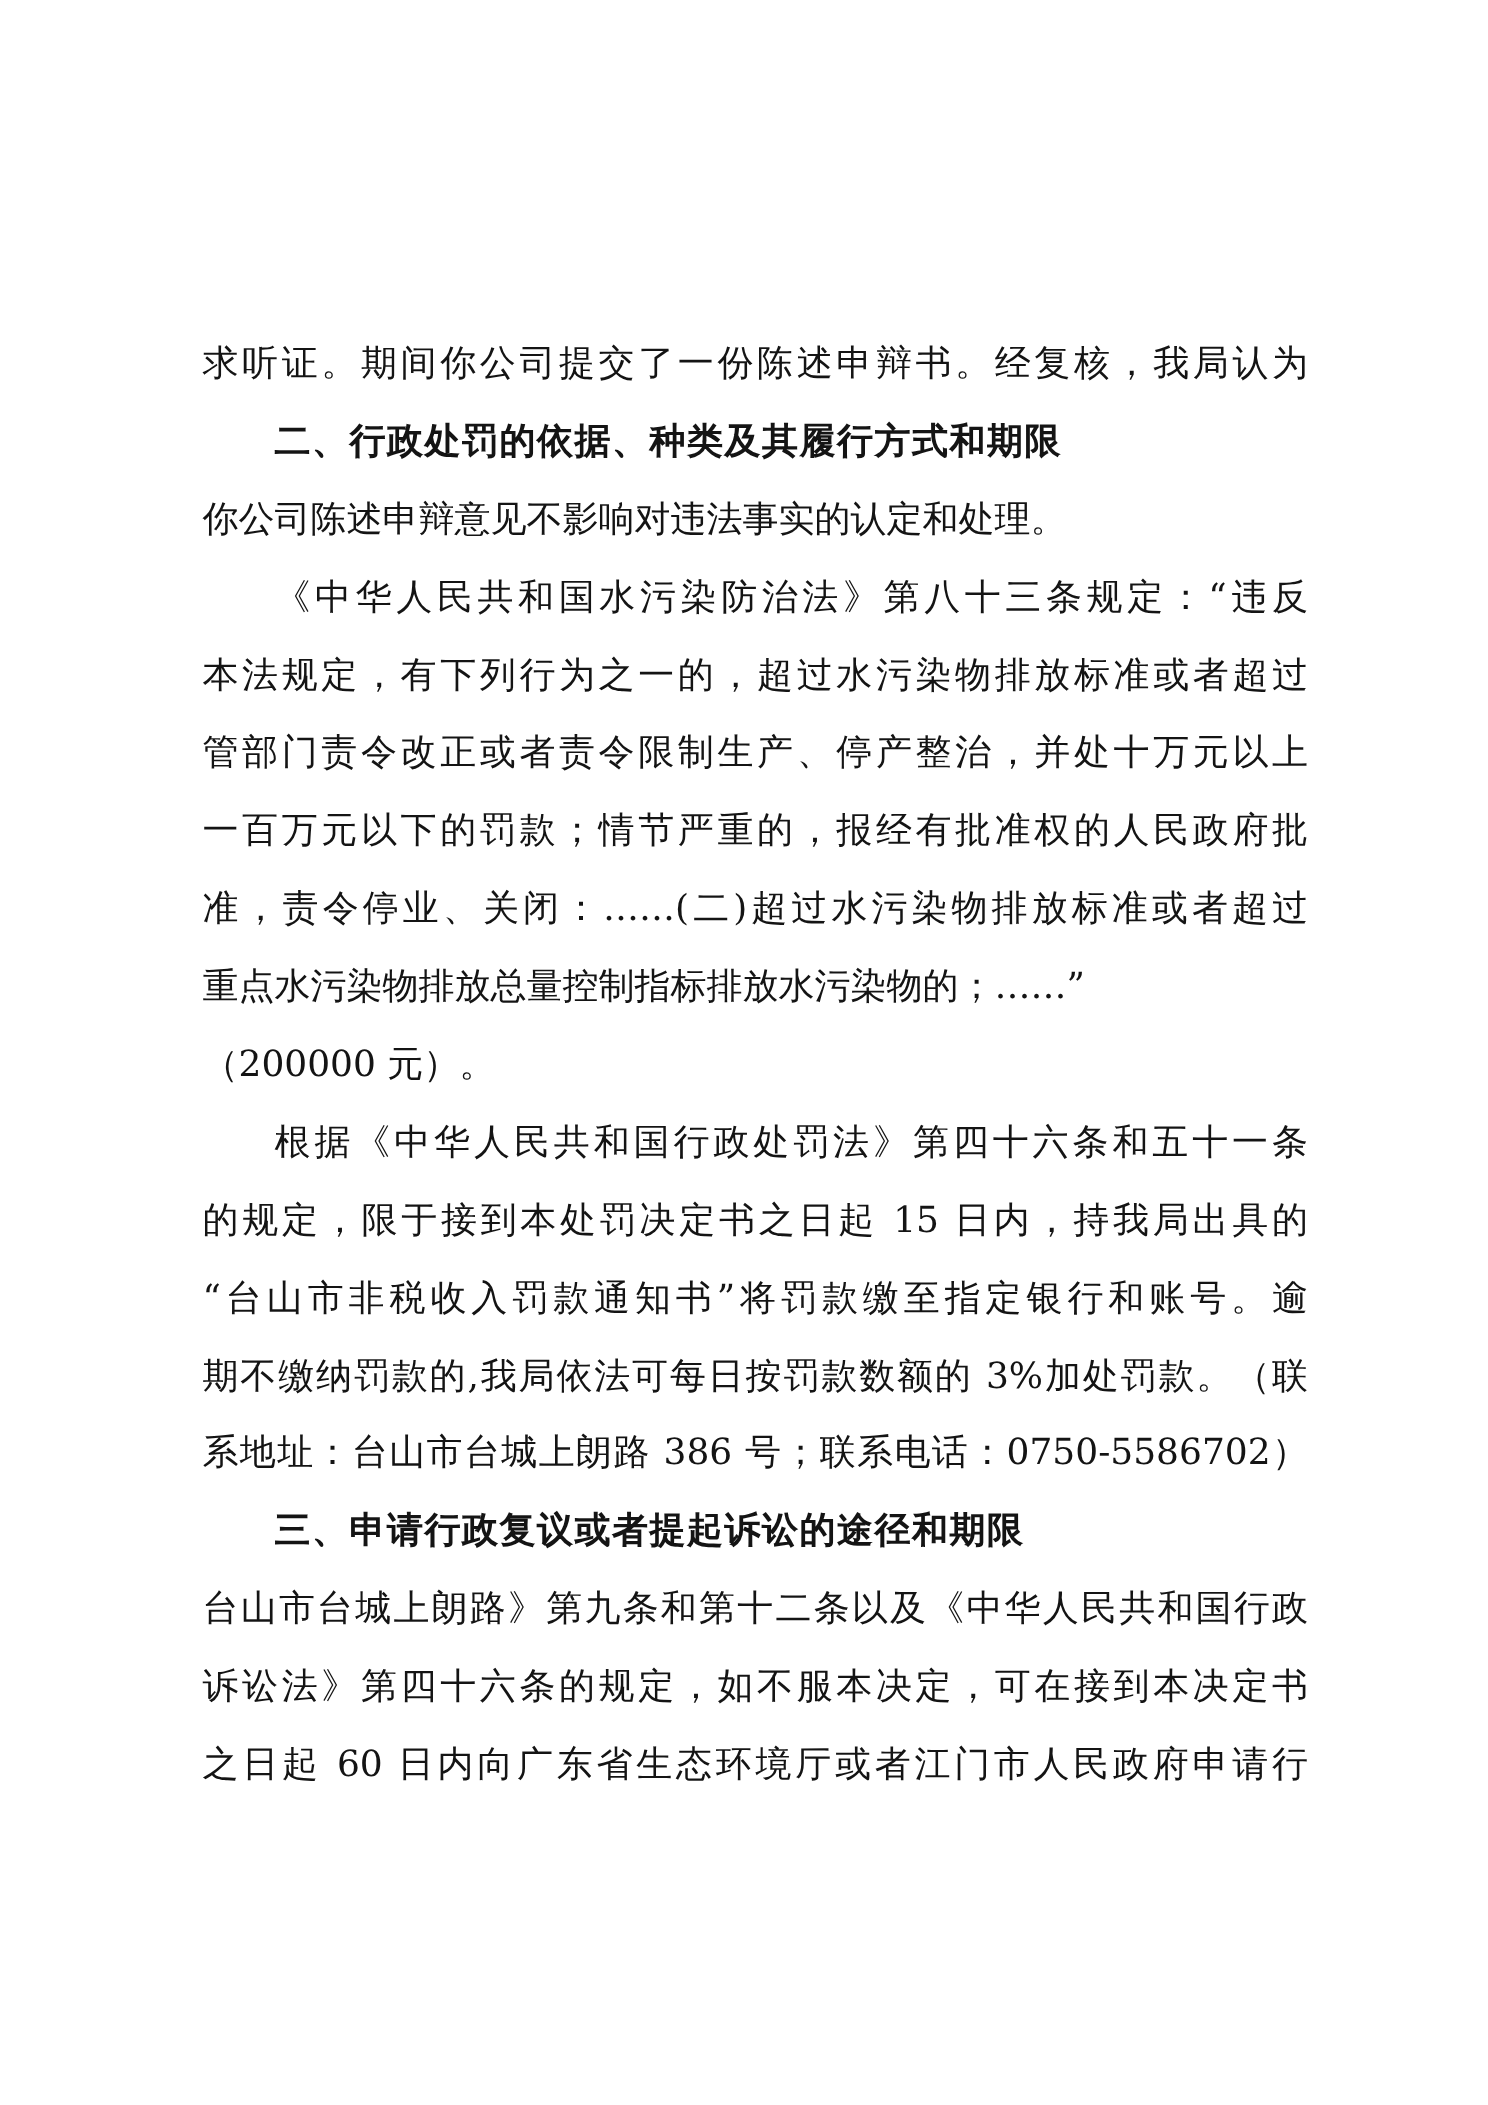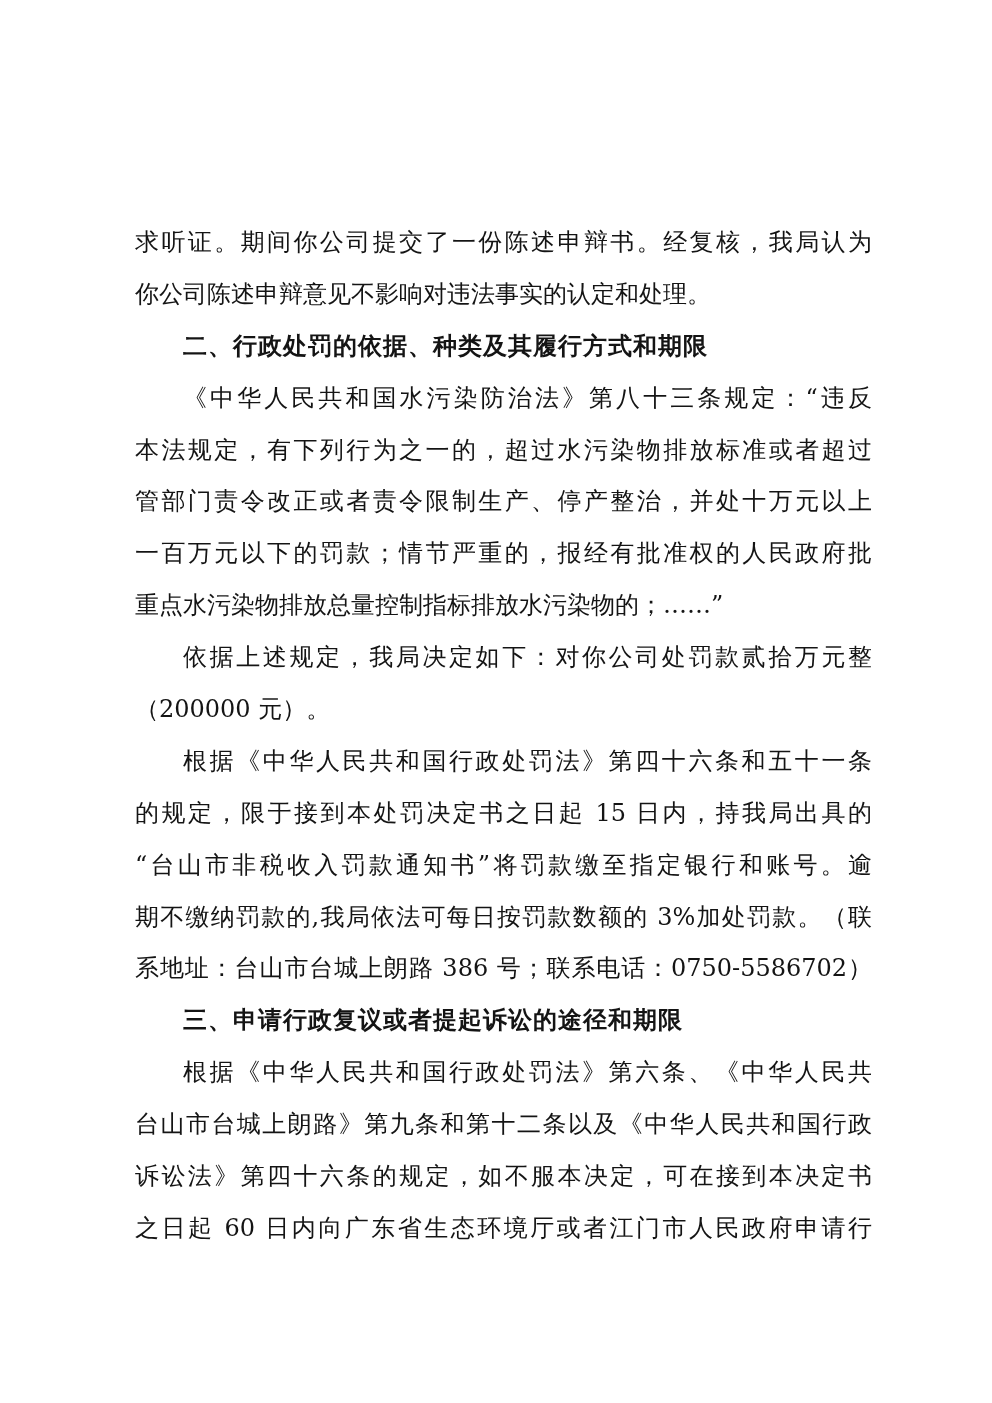--- a/index.html
+++ b/index.html
@@ -39,32 +39,31 @@
     font-family: "DejaVu Sans", "Liberation Sans", sans-serif;
     font-weight: 700;
     letter-spacing: 1px;
   }
 </style>
 </head>
 <body>
 
 <div class="doc-body">
     <div class="text-line fill">求听证。期间你公司提交了一份陈述申辩书。经复核，我局认为</div>
+    <div class="text-line heading indent">二、行政处罚的依据、种类及其履行方式和期限</div>
     <div class="text-line">你公司陈述申辩意见不影响对违法事实的认定和处理。</div>
-    <div class="text-line heading indent">二、行政处罚的依据、种类及其履行方式和期限</div>
     <div class="text-line indent fill">《中华人民共和国水污染防治法》第八十三条规定：“违反</div>
     <div class="text-line fill">本法规定，有下列行为之一的，超过水污染物排放标准或者超过</div>
     <div class="text-line fill">管部门责令改正或者责令限制生产、停产整治，并处十万元以上</div>
     <div class="text-line fill">一百万元以下的罚款；情节严重的，报经有批准权的人民政府批</div>
+    <div class="text-line fill">准，责令停业、关闭：……(二)超过水污染物排放标准或者超过</div>
     <div class="text-line">重点水污染物排放总量控制指标排放水污染物的；……”</div>
-    <div class="text-line indent fill">依据上述规定，我局决定如下：对你公司处罚款贰拾万元整</div>
     <div class="text-line">（200000 元）。</div>
     <div class="text-line indent fill">根据《中华人民共和国行政处罚法》第四十六条和五十一条</div>
     <div class="text-line fill">的规定，限于接到本处罚决定书之日起 15 日内，持我局出具的</div>
     <div class="text-line fill">“台山市非税收入罚款通知书”将罚款缴至指定银行和账号。逾</div>
     <div class="text-line fill">期不缴纳罚款的,我局依法可每日按罚款数额的 3%加处罚款。（联</div>
     <div class="text-line fill">系地址：台山市台城上朗路 386 号；联系电话：0750-5586702）</div>
     <div class="text-line heading indent">三、申请行政复议或者提起诉讼的途径和期限</div>
-    <div class="text-line indent fill">根据《中华人民共和国行政处罚法》第六条、《中华人民共</div>
     <div class="text-line fill">台山市台城上朗路》第九条和第十二条以及《中华人民共和国行政</div>
     <div class="text-line fill">诉讼法》第四十六条的规定，如不服本决定，可在接到本决定书</div>
     <div class="text-line fill">之日起 60 日内向广东省生态环境厅或者江门市人民政府申请行</div>
   </div>
 
 </body></html>

